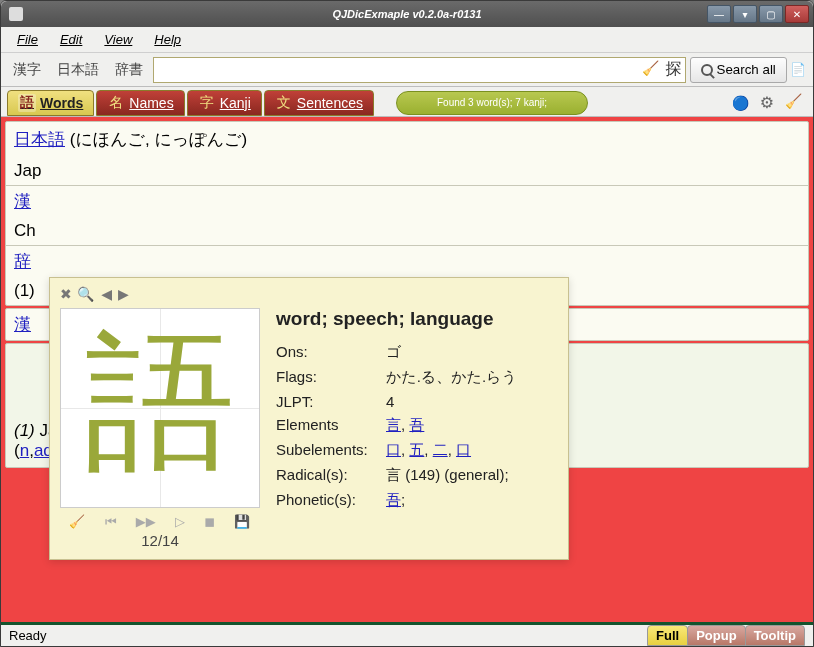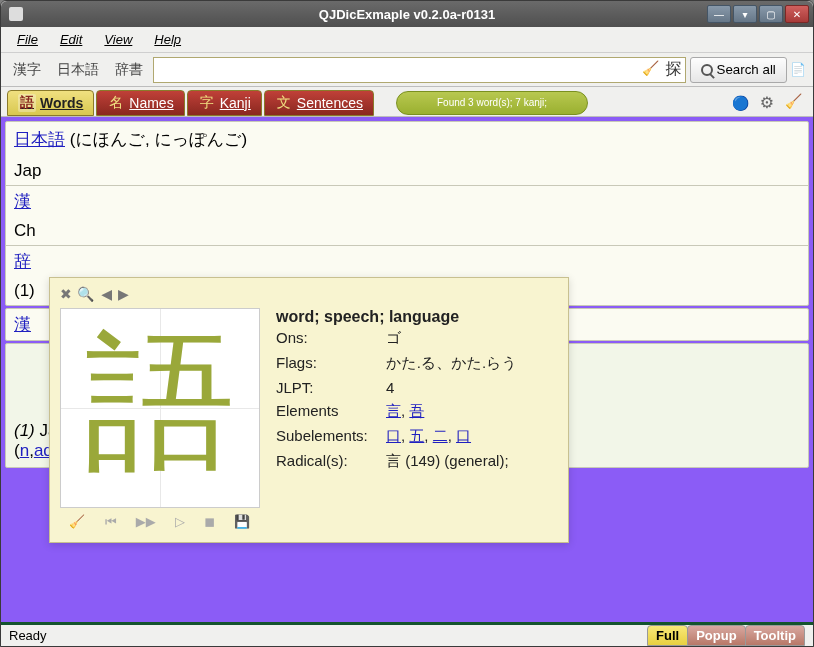--- a/index.html
+++ b/index.html
@@ -1,21 +1,21 @@
 <!DOCTYPE html>
 <html><head>
 <meta charset="utf-8">
 <style>
   * { box-sizing: border-box; margin: 0; padding: 0; }
   body { font-family: "Liberation Sans", Arial, sans-serif; font-size: 13px; background: #7f7f7f; width: 814px; height: 647px; overflow: hidden; }
   
   .window { width: 814px; height: 647px; background: #e8e8e8; border: 1px solid #3a3a3a; border-radius: 6px 6px 0 0; position: relative; }
   .titlebar { height: 26px; background: linear-gradient(#6a6a6a,#4f4f4f); color: #fff; display: flex; align-items: center; justify-content: center; position: relative; border-radius: 6px 6px 0 0; }
   .titlebar .icon { position: absolute; left: 8px; width: 14px; height: 14px; background: #ddd; border-radius: 2px; }
-  .title-text { font-weight: bold; font-size: 13px; }
+  .title-text { font-weight: bold; font-size: 11px; font-style: italic; }
   .titlebar-buttons { position: absolute; right: 4px; display: flex; gap: 2px; }
   .tb-btn { width: 24px; height: 18px; background: linear-gradient(#8899aa,#667788); border: 1px solid #445566; border-radius: 2px; display: flex; align-items: center; justify-content: center; color: #fff; font-size: 10px; cursor: pointer;}
   .tb-btn.close { background: linear-gradient(#d0605e,#a83a38); border-color: #7a2826;}
   
   .menubar { height: 26px; background: #f0f0ee; display: flex; align-items: center; padding: 0 6px; gap: 2px; border-bottom: 1px solid #cfcfcf;}
   .menu-item { padding: 3px 10px; cursor: pointer; font-style: italic; }
   .menu-item .ul { text-decoration: underline; }
   
   .toolbar { height: 34px; background: #f0f0ee; display: flex; align-items: center; padding: 2px 6px; gap: 4px; border-bottom: 1px solid #bdbdbd;}
   .tool-label { padding: 3px 6px; color: #444; font-size: 14px;}
@@ -31,21 +31,21 @@
   .tab { height: 26px; padding: 0 10px; border: 1px solid #8a7a2a; border-radius: 4px 4px 0 0; display: flex; align-items: center; gap: 4px; cursor:pointer; font-size: 14px;}
   .tab.active { background: linear-gradient(#f0e080,#d8c850); color:#222; font-weight:bold; text-decoration:underline;}
   .tab.red { background: linear-gradient(#c04038,#8a2820); color:#fff; }
   .tab.red .ul { text-decoration:underline; }
   .tab .kchar { font-size: 14px; color:#8a2820; background:rgba(255,255,255,0.3); padding:0 2px; border-radius:2px;}
   .tab.red .kchar { color:#f0e080; background:transparent;}
   .status-pill { margin-left: 20px; flex:0 0 auto; height:24px; background: linear-gradient(#b8c850,#9ab030); border:1px solid #7a9020; border-radius: 12px; padding: 0 40px; color:#fff; font-size:10px; display:flex; align-items:center;}
   .right-tools { margin-left:auto; display:flex; gap:6px; padding-right:4px;}
   .right-tools .ticon { width:20px; height:20px; cursor:pointer; display:flex; align-items:center; justify-content:center; font-size:16px; color:#666;}
   
-  .content { background: #8b5cf6; height: calc(100% - 26px - 26px - 34px - 30px - 24px); overflow: hidden; padding: 2px; position:relative;}
+  .content { background: #ef4444; height: calc(100% - 26px - 26px - 34px - 30px - 24px); overflow: hidden; padding: 2px; position:relative;}
   
   .entry-block { border:1px solid #c8c8b8; background:#fbfbf2; margin:2px; border-radius:2px;}
   .entry-block .topline { padding:6px 8px; font-size:17px;}
   .entry-block hr { border:none; border-top:1px solid #c8c8b8;}
   .partialline { padding:4px 8px; font-size:17px;}
   
   .bigentry { border:1px solid #c8c8b8; background:#f2f6e8; margin:2px; padding:6px 8px; border-radius:2px;}
   .bigentry ul { list-style: disc; padding-left: 420px;}
   .bigentry li { font-size:16px; color:#222; margin:2px 0;}
   .flags { text-align:center; font-size:17px; margin:14px 0;}
@@ -59,21 +59,21 @@
   .kanji-body { display:flex; gap:16px;}
   .kanji-canvas-wrap { width:200px;}
   .kanji-canvas { width:200px; height:200px; background:#fff; border:1px solid #ccc; position:relative;}
   .kanji-canvas::before { content:''; position:absolute; left:50%; top:0; width:1px; height:100%; background:#e8e8e8;}
   .kanji-canvas::after { content:''; position:absolute; top:50%; left:0; height:1px; width:100%; background:#e8e8e8;}
   .kanji-glyph { position:absolute; top:50%; left:50%; transform:translate(-50%,-54%); font-size:150px; color:#9aa83a; font-family: serif; line-height:1;}
   .canvas-toolbar { display:flex; justify-content:space-around; padding:6px 0 2px 0; color:#aaa; font-size:13px;}
   .canvas-toolbar span { cursor:pointer;}
   .stroke-count { text-align:center; color:#444; font-size:15px;}
   .kanji-info { flex:1; font-size:15px; color:#222;}
-  .kanji-info .meaning { font-weight:bold; font-size:16px;}
+  .kanji-info .meaning { font-weight:bold; margin-bottom:10px; font-size:19px;}
   .kanji-info table { border-collapse:collapse;}
   .kanji-info td { padding:3px 6px 3px 0; vertical-align:top;}
   .kanji-info td:first-child { width:110px; color:#222;}
   .klink { color:#2020c0; text-decoration:underline; cursor:pointer;}
   
   .statusbar { position:absolute; bottom:0; left:0; right:0; height:24px; background:#f0f0ee; border-top:3px solid #14532d; display:flex; align-items:center; padding:0 8px; font-size:13px;}
   .statusbar .status-right { margin-left:auto; display:flex; gap:0;}
   .status-tab { padding:2px 8px; border:1px solid #999; border-radius: 4px 4px 0 0; margin-left:-1px; cursor:pointer;}
   .status-tab.yellow { background: linear-gradient(#f8e878,#e8d040); font-weight:bold;}
   .status-tab.red { background: linear-gradient(#d8a8a0,#b87868); color:#fff;font-weight:bold;}
@@ -204,20 +204,21 @@
             <span class="kanji-glyph">語</span>
           </div>
           <div class="canvas-toolbar">
             <span>🧹</span>
             <span>⏮</span>
             <span>▶▶</span>
             <span>▷</span>
             <span>◼</span>
             <span>💾</span>
           </div>
+          <div class="stroke-count">12/14</div>
         </div>
         <div class="kanji-info">
           <div class="meaning">word; speech; language</div>
           <table>
             <tbody>
                 <tr>
                   <td>Ons:</td>
                   <td>ゴ</td>
                 </tr>
             <tr>
@@ -233,20 +234,24 @@
                 <td><a class="klink">言</a>, <a class="klink">吾</a></td>
                 </tr>
             <tr>
                   <td>Subelements:</td>
                 <td><a class="klink">口</a>, <a class="klink">五</a>, <a class="klink">二</a>, <a class="klink">口</a></td>
                 </tr>
             <tr>
                   <td>Radical(s):</td>
                   <td>言 (149) (general);</td>
                 </tr>
+            <tr>
+                  <td>Phonetic(s):</td>
+                <td><a class="klink">吾</a><span>;</span></td>
+                </tr>
           </tbody>
             </table>
         </div>
       </div>
     </div>
   </div>
 
   <div class="statusbar">
     <span>Ready</span>
     <div class="status-right">

